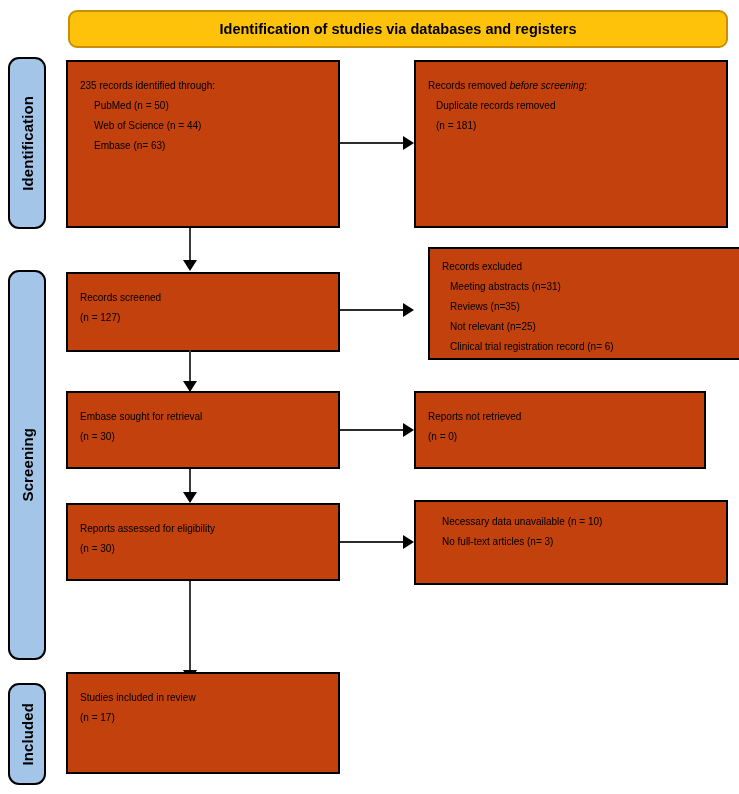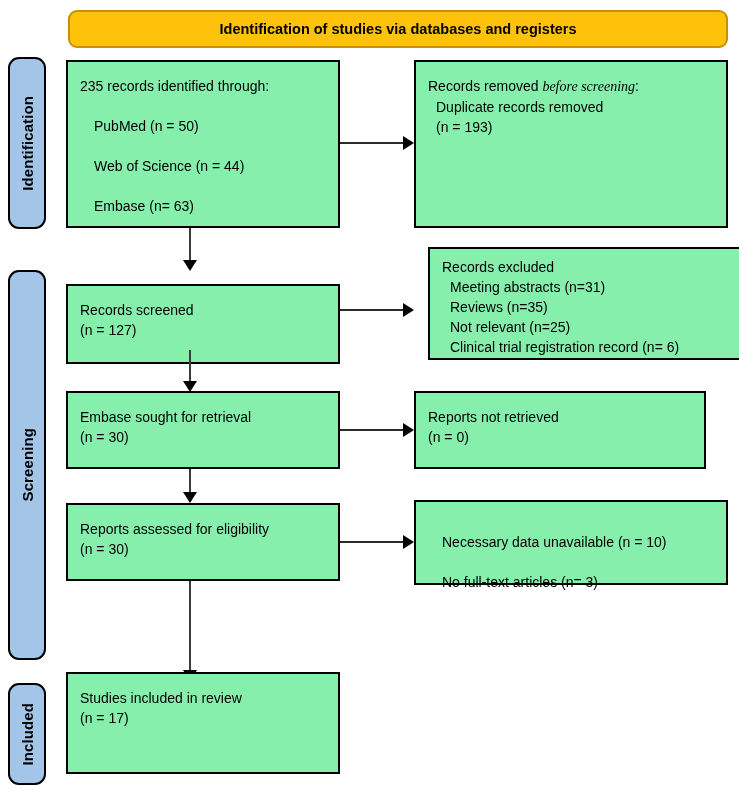--- a/index.html
+++ b/index.html
@@ -53,34 +53,34 @@
     align-items: center;
     justify-content: center;
     font-weight: bold;
     font-size: 14.5px;
     color: #000000;
   }
 
   
   .flow-box {
     position: absolute;
-    background: #86efac;
+    background: #c2410c;
     border: 2px solid #000000;
     box-sizing: border-box;
     padding: 14px 10px 6px 12px;
-    font-size: 14px;
+    font-size: 10px;
     line-height: 20px;
     color: #000000;
   }
   .flow-box .line {
     white-space: nowrap;
   }
-  .flow-box .indent-1 { padding-left: 14px; margin-top: 20px; }
+  .flow-box .indent-1 { padding-left: 14px; }
   .flow-box .indent-2 { padding-left: 8px; }
-  .flow-box .ital { font-style: italic; font-family: Liberation Serif, serif; }
+  .flow-box .ital { font-style: italic; }
 
   
   .v-line {
     position: absolute;
     width: 2px;
     background: #3a3a3a;
   }
   .h-line {
     position: absolute;
     height: 2px;
@@ -130,27 +130,27 @@
   </div>
 
   <div class="h-line" style="left:340px; top:142px; width:64px;"></div>
   <div class="arrow-right" style="left:403px; top:136px;"></div>
 
   <div class="flow-box" style="left:414px; top:60px; width:314px; height:168px;">
     <div class="line">
       <span>Records removed </span><span class="ital">before screening</span><span>:</span>
     </div>
     <div class="line indent-2">Duplicate records removed</div>
-    <div class="line indent-2">(n = 193)</div>
+    <div class="line indent-2">(n = 181)</div>
   </div>
 
   <div class="v-line" style="left:189px; top:228px; height:39px;"></div>
   <div class="arrow-down" style="left:183px; top:260px;"></div>
 
-  <div class="flow-box" style="left:66px; top:284px; width:274px; height:80px;">
+  <div class="flow-box" style="left:66px; top:272px; width:274px; height:80px;">
     <div class="line">Records screened</div>
     <div class="line">(n = 127)</div>
   </div>
 
   <div class="h-line" style="left:340px; top:309px; width:64px;"></div>
   <div class="arrow-right" style="left:403px; top:303px;"></div>
 
   <div class="flow-box" style="left:414px; top:247px; width:324px; height:113px; padding-top:8px;margin-left:14px;">
     <div class="line">Records excluded</div>
     <div class="line indent-2">Meeting abstracts (n=31)</div>

